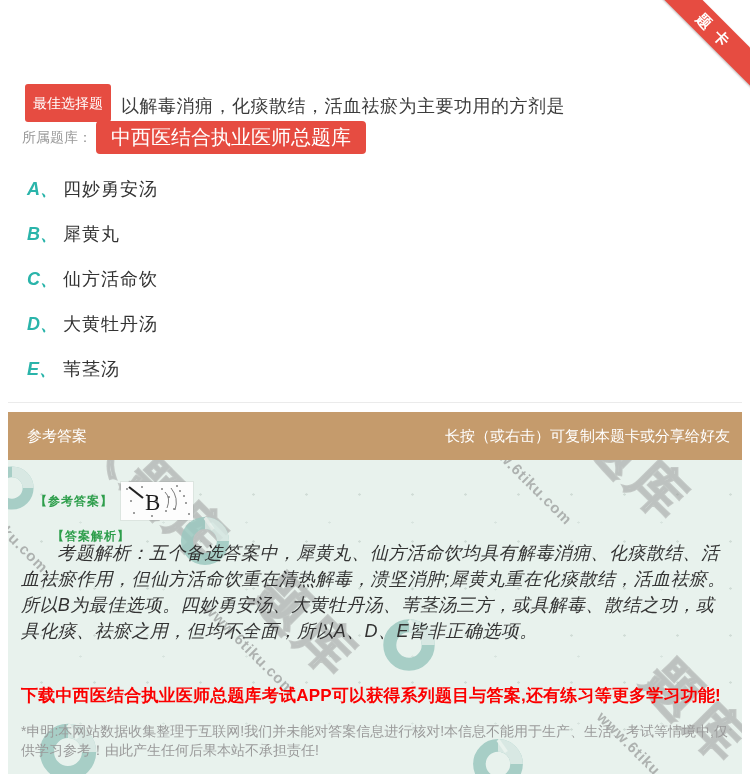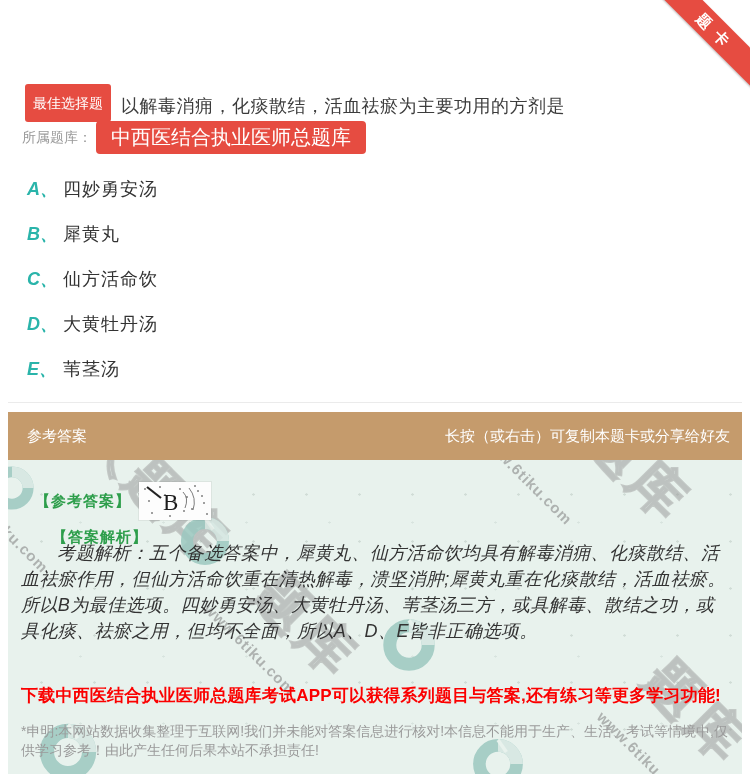--- a/index.html
+++ b/index.html
@@ -62,21 +62,21 @@
     background-color:#e8f2ed; overflow:hidden;
     background-image:
       radial-gradient(rgba(80,105,95,.16) 1px, transparent 1.6px),
       radial-gradient(rgba(80,105,95,.10) 1px, transparent 1.6px);
     background-size:53px 47px, 83px 67px;
     background-position:7px 11px, 31px 29px;
   }
   .mint-content { position:relative; z-index:2; }
 
   .ans-row { position:absolute; left:27px; top:22px; display:flex; align-items:center; }
-  .green-label { color:#2d9e4b; font-size:15px; font-weight:bold; letter-spacing:1px; }
+  .green-label { color:#2d9e4b; font-size:12px; font-weight:bold; letter-spacing:1px; }
   .b-img { margin-left:8px; background:#fdfdfd; box-shadow:0 0 0 1px rgba(0,0,0,.05); }
 
   .analysis-label { position:absolute; left:27px; top:68px;margin-left:17px; }
 
   .analysis-text {
     position:absolute; left:13px; top:80px; width:708px;
     font-size:18px; color:#333333; line-height:26px; text-indent:2em; letter-spacing:0.4px;font-style:italic;
   }
 
   .promo {

